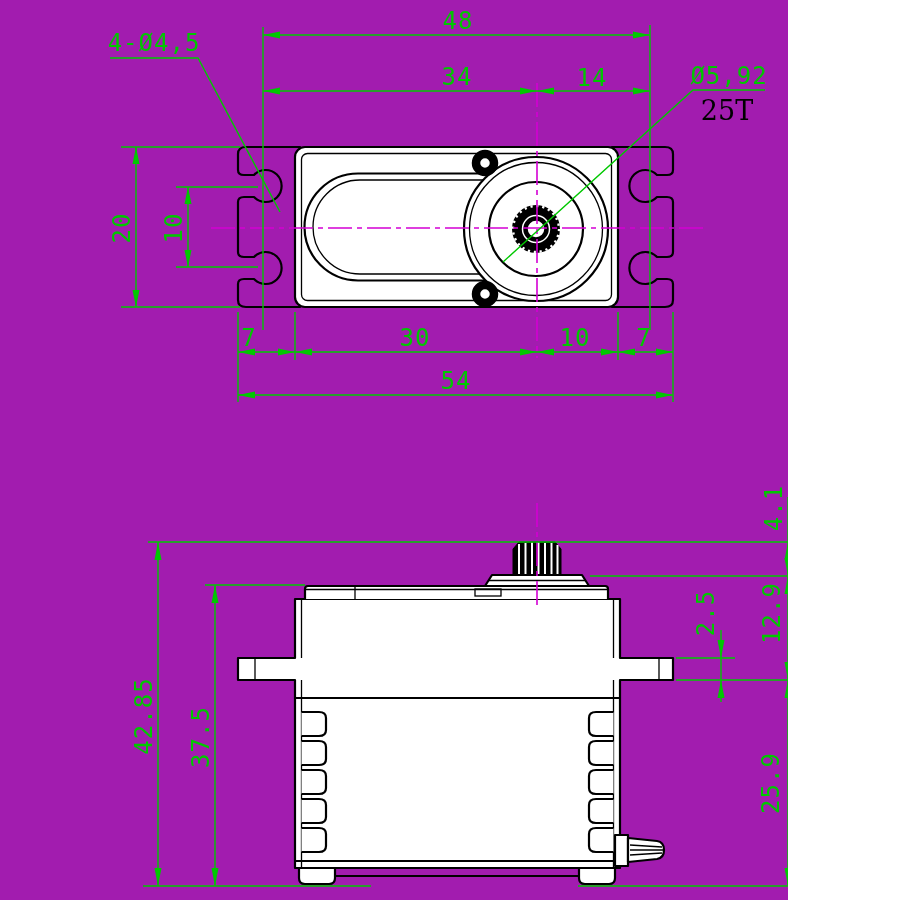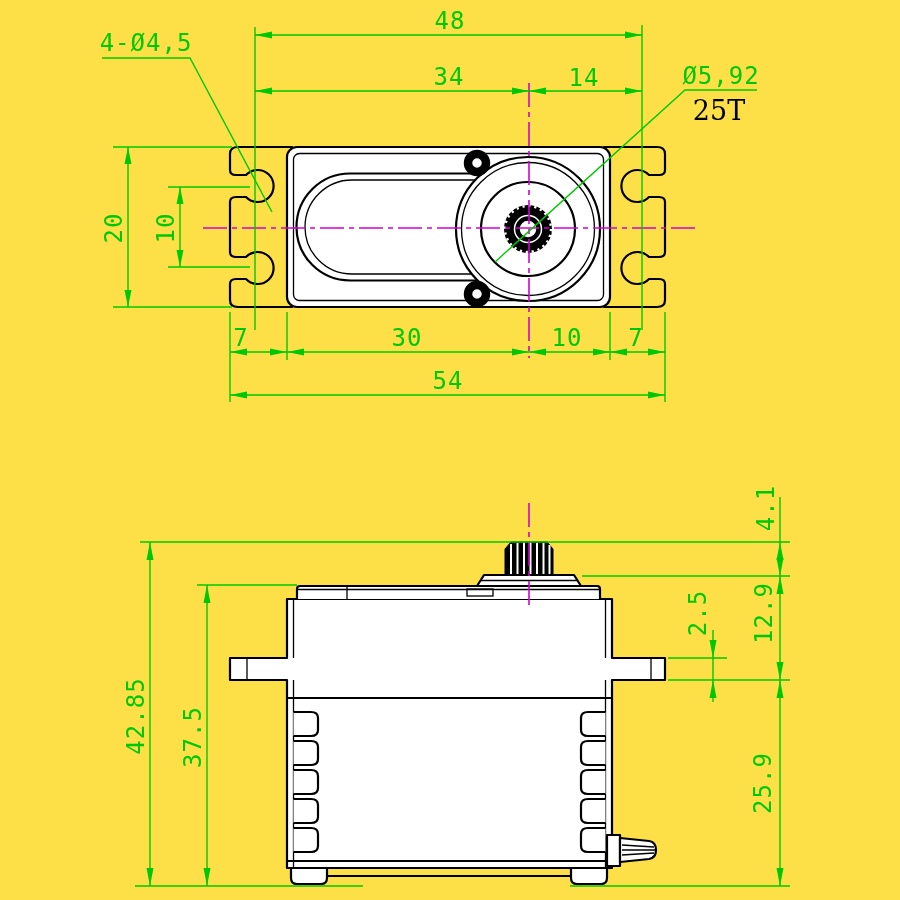--- a/index.html
+++ b/index.html
@@ -1,17 +1,17 @@
 <!DOCTYPE html>
 <html><head>
 <meta charset="utf-8">
 <style>
   html,body{margin:0;padding:0;background:#ffffff;}
-  .stage{position:relative;width:900px;height:900px;background:#fde047;overflow:hidden;
-         font-family:"DejaVu Sans Mono","Liberation Mono",monospace;}
+  .stage{position:relative;width:780px;height:900px;background:#a21caf;overflow:hidden;
+         font-family:"DejaVu Sans Mono","Liberation Mono",monospace;padding-left:8px;}
   svg{display:block;}
   text{font-family:"DejaVu Sans Mono","Liberation Mono",monospace;}
   text.dim{fill:#00c800;font-size:24px;letter-spacing:1px;}
   text.note{fill:#000000;font-family:"DejaVu Serif","Liberation Serif",serif;font-size:27px;}
   .blk{stroke:#000;fill:none;stroke-width:2.2;stroke-linecap:round;stroke-linejoin:round;}
   .blkf{stroke:#000;fill:#fff;stroke-width:2.2;stroke-linejoin:round;}
   .blk2{stroke:#000;fill:none;stroke-width:1.3;}
   .grn{stroke:#00c800;fill:none;stroke-width:1.4;}
   .grnf{fill:#00c800;stroke:none;}
   .mag{stroke:#d400d4;fill:none;stroke-width:1.6;stroke-dasharray:24 5 5 5;}

